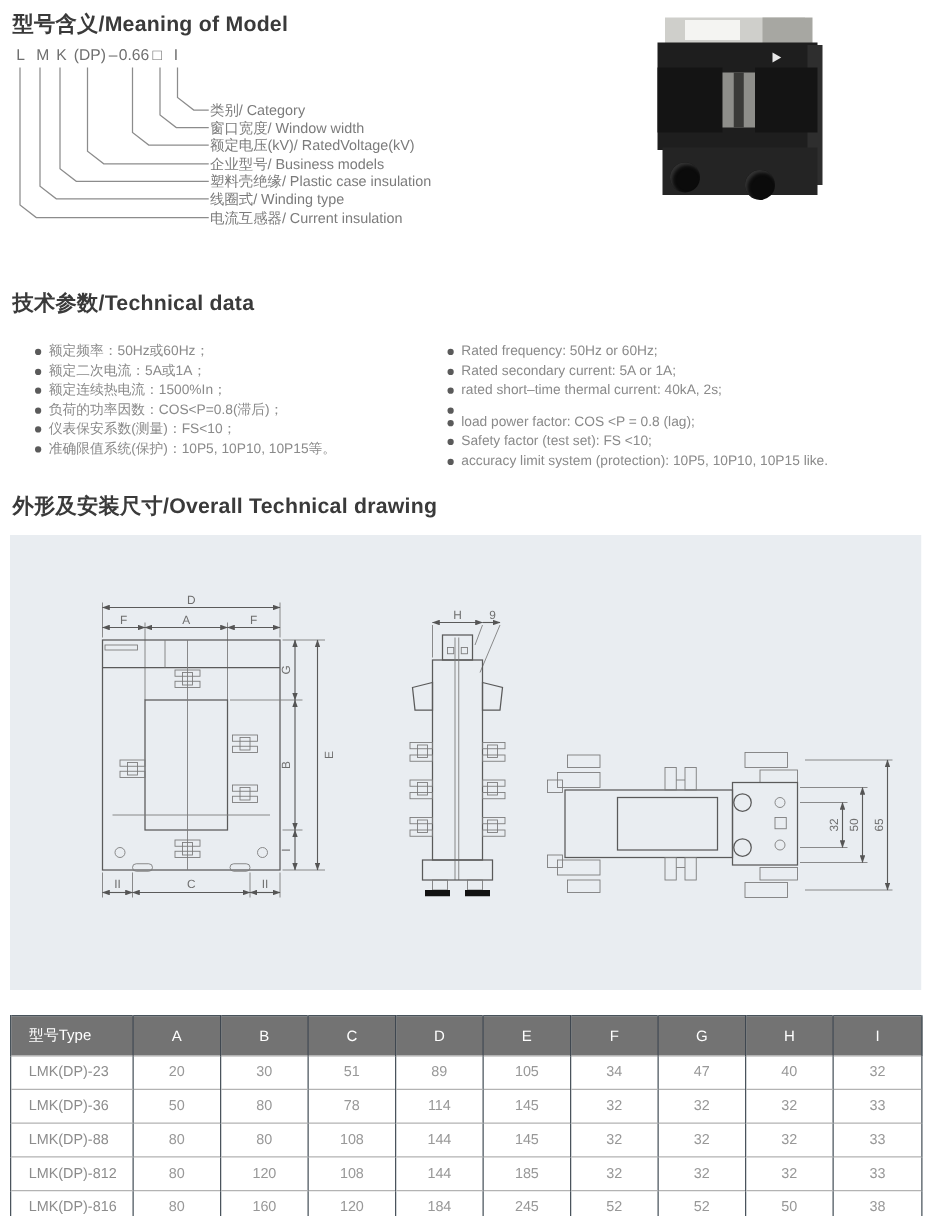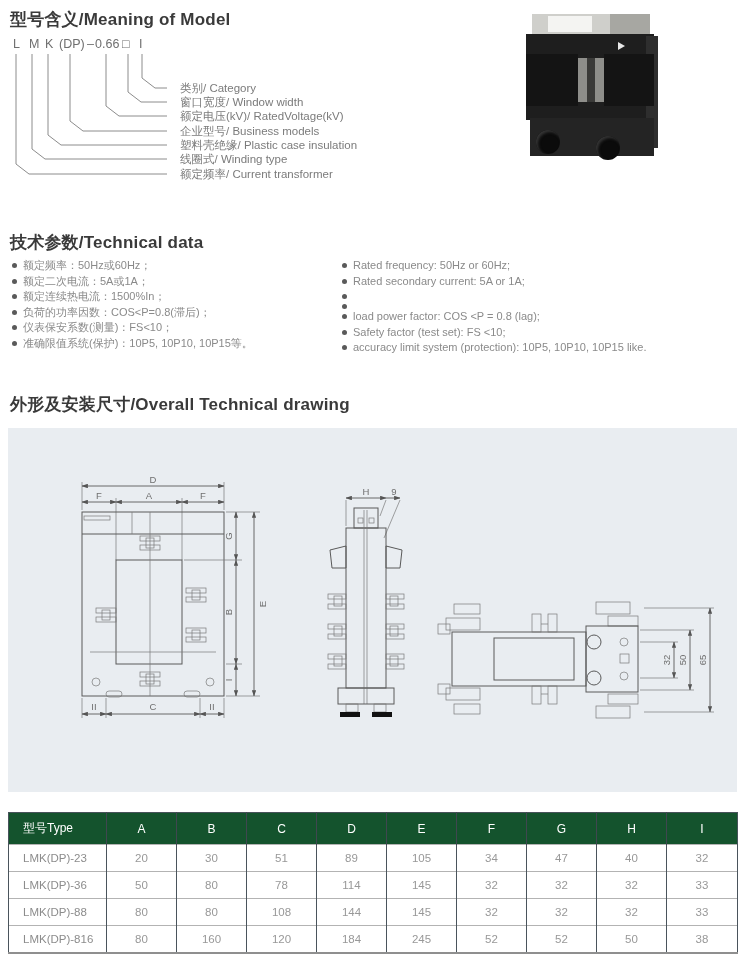--- a/index.html
+++ b/index.html
@@ -6,21 +6,21 @@
   body{width:745px;height:973px;background:#ffffff;position:relative;overflow:hidden;
        font-family:"Liberation Sans",sans-serif;color:#444;}
   .sec-title{position:absolute;font-size:17px;font-weight:600;color:#3a3a3a;letter-spacing:.2px;margin:0;white-space:nowrap;}
   #title1{left:10px;top:8px;}
   #title2{left:10px;top:231px;}
   #title3{left:10px;top:393px;}
 
   
   .diagram{position:absolute;left:0;top:0;width:520px;height:225px;}
   .code-part{position:absolute;top:37px;font-size:12.5px;color:#6f6f6f;white-space:nowrap;}
-  .diag-label{position:absolute;left:180px;font-size:11.5px;color:#7b7b7b;white-space:nowrap;}
+  .diag-label{position:absolute;left:168px;font-size:11.5px;color:#7b7b7b;white-space:nowrap;}
   .diag-lines{position:absolute;left:0;top:0;}
   .diag-lines polyline{fill:none;stroke:#8c8c8c;stroke-width:1;}
 
   
   .photo{position:absolute;left:522px;top:12px;width:142px;height:148px;}
   .photo div{position:absolute;}
   .ph-cap{left:10px;top:2px;width:112px;height:22px;background:#cfcfcb;}
   .ph-cap-right{left:88px;top:2px;width:40px;height:22px;background:#a7a7a2;}
   .ph-sticker{left:26px;top:4px;width:44px;height:16px;background:#f4f4f2;}
   .ph-body{left:4px;top:22px;width:128px;height:86px;background:#1e1e1e;}
@@ -29,42 +29,42 @@
   .ph-shR{left:82px;top:42px;width:50px;height:52px;background:#141414;}
   .ph-win{left:56px;top:46px;width:26px;height:44px;background:#8e8e8a;}
   .ph-win-slot{left:9px;top:0;width:8px;height:44px;background:#3a3a38;}
   .ph-bottom{left:8px;top:106px;width:124px;height:38px;background:#242424;}
   .ph-knob{width:24px;height:24px;border-radius:50%;background:#0b0b0b;box-shadow:inset 2px 2px 3px #343434;}
   .ph-k1{left:14px;top:118px;}
   .ph-k2{left:74px;top:124px;}
   .ph-mark{left:96px;top:30px;width:0;height:0;border-left:7px solid #e8e8e8;border-top:4px solid transparent;border-bottom:4px solid transparent;}
 
   
-  .bullets{position:absolute;top:258px;margin:0;padding:0;list-style:none;}
+  .bullets{position:absolute;top:258px;margin:16px;padding:0;list-style:none;}
   #zh-list{left:12px;width:320px;}
   #en-list{left:342px;width:400px;}
   .bullets li{display:flex;align-items:flex-start;gap:6px;font-size:11px;color:#8a8a8a;line-height:15.6px;white-space:nowrap;}
   .bullets .dot{width:5px;height:5px;border-radius:50%;background:#5a5a5a;margin-top:5px;flex:none;}
 
   
   .panel{position:absolute;left:8px;top:428px;width:729px;height:364px;background:#e9edf1;}
   .panel svg{position:absolute;overflow:visible;}
   #svg-front{left:62px;top:48px;}
   #svg-side{left:312px;top:58px;}
   #svg-top{left:428px;top:166px;}
   .ln{fill:none;stroke:#5a5a5a;stroke-width:1;}
   .thin{fill:none;stroke:#7a7a7a;stroke-width:.7;}
   .dim{fill:none;stroke:#5a5a5a;stroke-width:.9;}
   .blk{fill:#111;stroke:none;}
   svg text{font-family:"Liberation Sans",sans-serif;font-size:9.5px;fill:#6f6f6f;}
 
   
   table{position:absolute;left:8px;top:812px;width:729px;border-collapse:collapse;table-layout:fixed;
         border-top:1px solid #47525a;border-bottom:2px solid #8f8f8f;}
-  th{background:#14532d;color:#fff;font-size:12px;font-weight:400;height:29px;text-align:center;
+  th{background:#737373;color:#fff;font-size:12px;font-weight:400;height:29px;text-align:center;
      border-left:1px solid #3f4750;}
   th:first-child{text-align:left;padding-left:14px;border-left:1px solid #47525a;}
   th:last-child{border-right:1px solid #47525a;}
   td{height:24px;font-size:11.5px;color:#989898;text-align:center;
      border-left:1px solid #4a545c;border-top:1px solid #b3b3b3;}
   td:last-child{border-right:1px solid #4a545c;}
   td.model-col{text-align:left;padding-left:14px;color:#8c8c8c;}
 </style>
 </head>
 <body>
@@ -89,21 +89,21 @@
   <span class="code-part" style="left:95px">0.66</span>
   <span class="code-part" style="left:122px">□</span>
   <span class="code-part" style="left:139px">I</span>
 
   <div class="diag-label" style="top:81px">类别/ Category</div>
   <div class="diag-label" style="top:95px">窗口宽度/ Window width</div>
   <div class="diag-label" style="top:109px">额定电压(kV)/ RatedVoltage(kV)</div>
   <div class="diag-label" style="top:124px">企业型号/ Business models</div>
   <div class="diag-label" style="top:138px">塑料壳绝缘/ Plastic case insulation</div>
   <div class="diag-label" style="top:152px">线圈式/ Winding type</div>
-  <div class="diag-label" style="top:167px">额定频率/ Current transformer</div>
+  <div class="diag-label" style="top:167px">电流互感器/ Current insulation</div>
 </div>
 
 <div class="photo">
   <div class="ph-cap"></div>
   <div class="ph-cap-right"></div>
   <div class="ph-sticker"></div>
   <div class="ph-body"></div>
   <div class="ph-side"></div>
   <div class="ph-shL"></div>
   <div class="ph-shR"></div>
@@ -147,20 +147,21 @@
     <li>
       <span class="dot"></span>
       <span>Rated frequency: 50Hz or 60Hz;</span>
     </li>
     <li>
       <span class="dot"></span>
       <span>Rated secondary current: 5A or 1A;</span>
     </li>
     <li>
       <span class="dot"></span>
+      <span>rated short–time thermal current: 40kA, 2s;</span>
     </li>
     <li>
       <span class="dot"></span>
     </li>
     <li>
       <span class="dot"></span>
       <span>load power factor: COS &lt;P = 0.8 (lag);</span>
     </li>
     <li>
       <span class="dot"></span>
@@ -414,20 +415,32 @@
         <td>80</td>
         <td>108</td>
         <td>144</td>
         <td>145</td>
         <td>32</td>
         <td>32</td>
         <td>32</td>
         <td>33</td>
       </tr>
       <tr>
+        <td class="model-col">LMK(DP)-812</td>
+        <td>80</td>
+        <td>120</td>
+        <td>108</td>
+        <td>144</td>
+        <td>185</td>
+        <td>32</td>
+        <td>32</td>
+        <td>32</td>
+        <td>33</td>
+      </tr>
+      <tr>
         <td class="model-col">LMK(DP)-816</td>
         <td>80</td>
         <td>160</td>
         <td>120</td>
         <td>184</td>
         <td>245</td>
         <td>52</td>
         <td>52</td>
         <td>50</td>
         <td>38</td>

